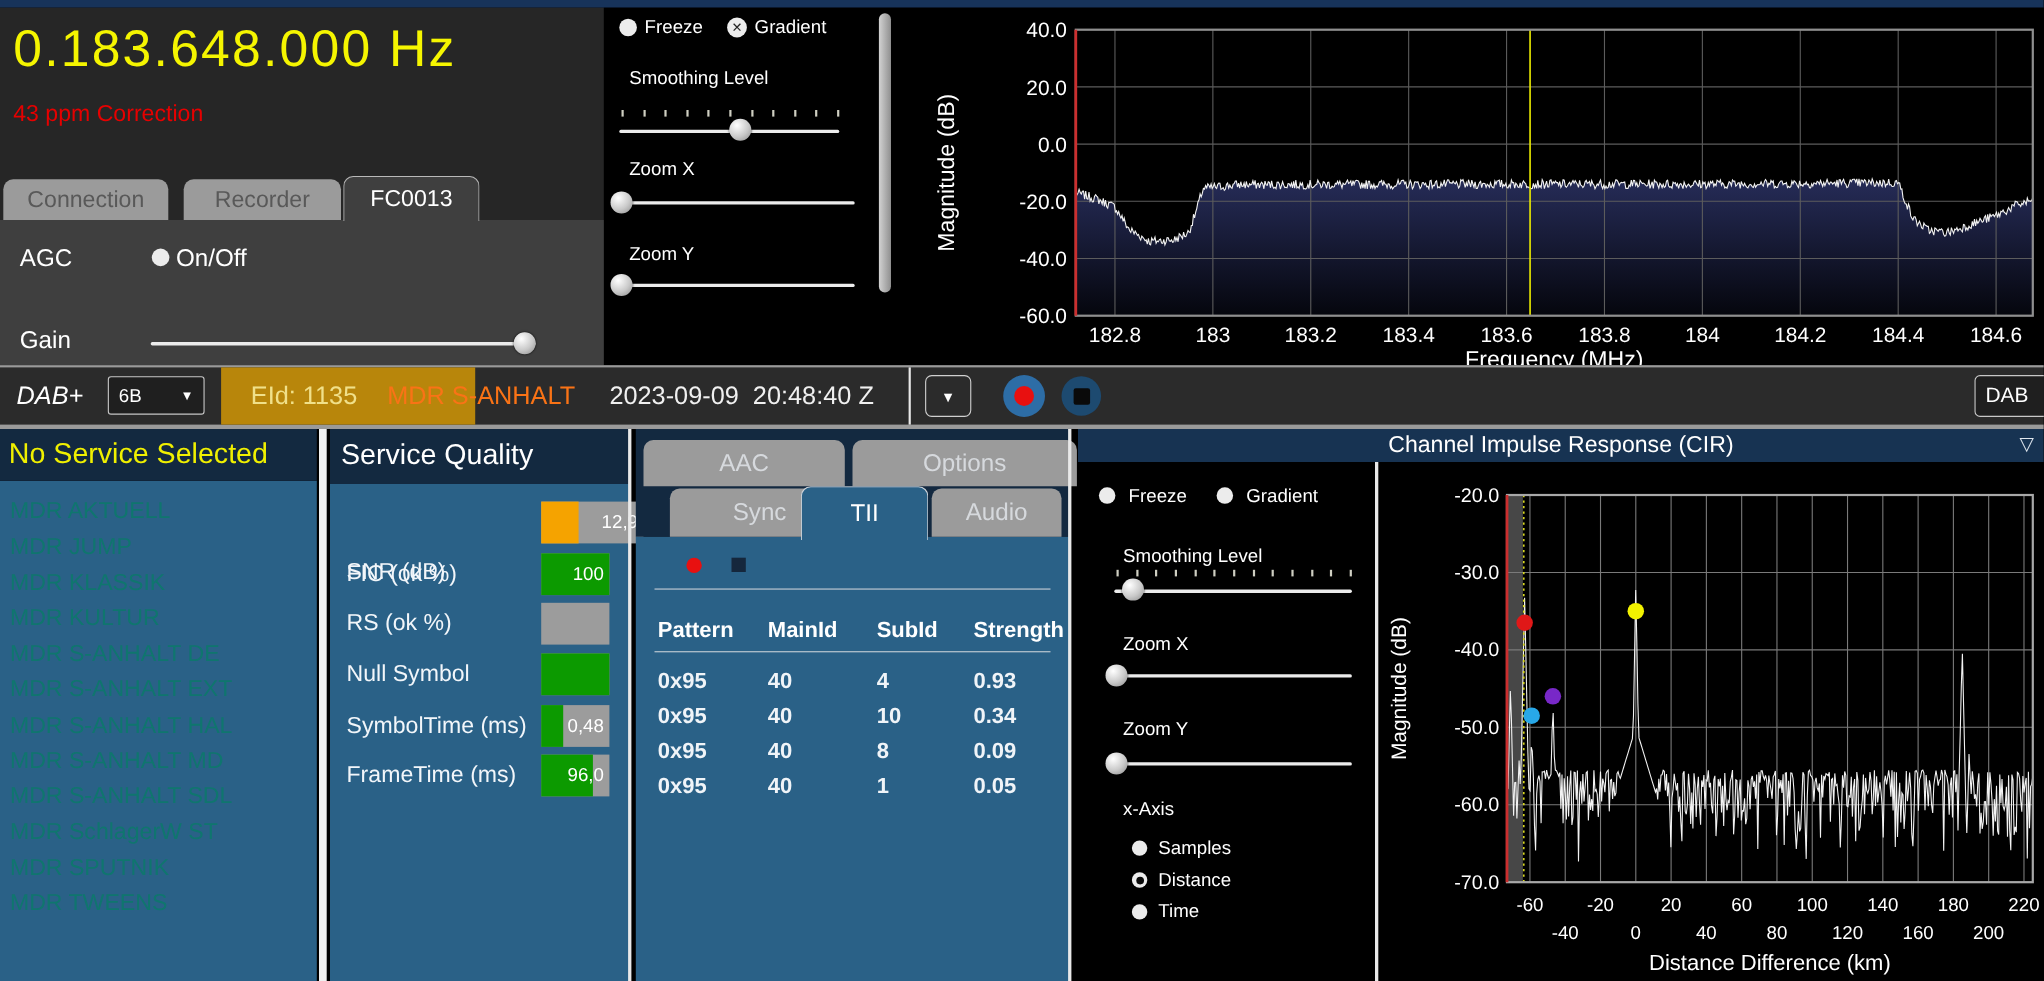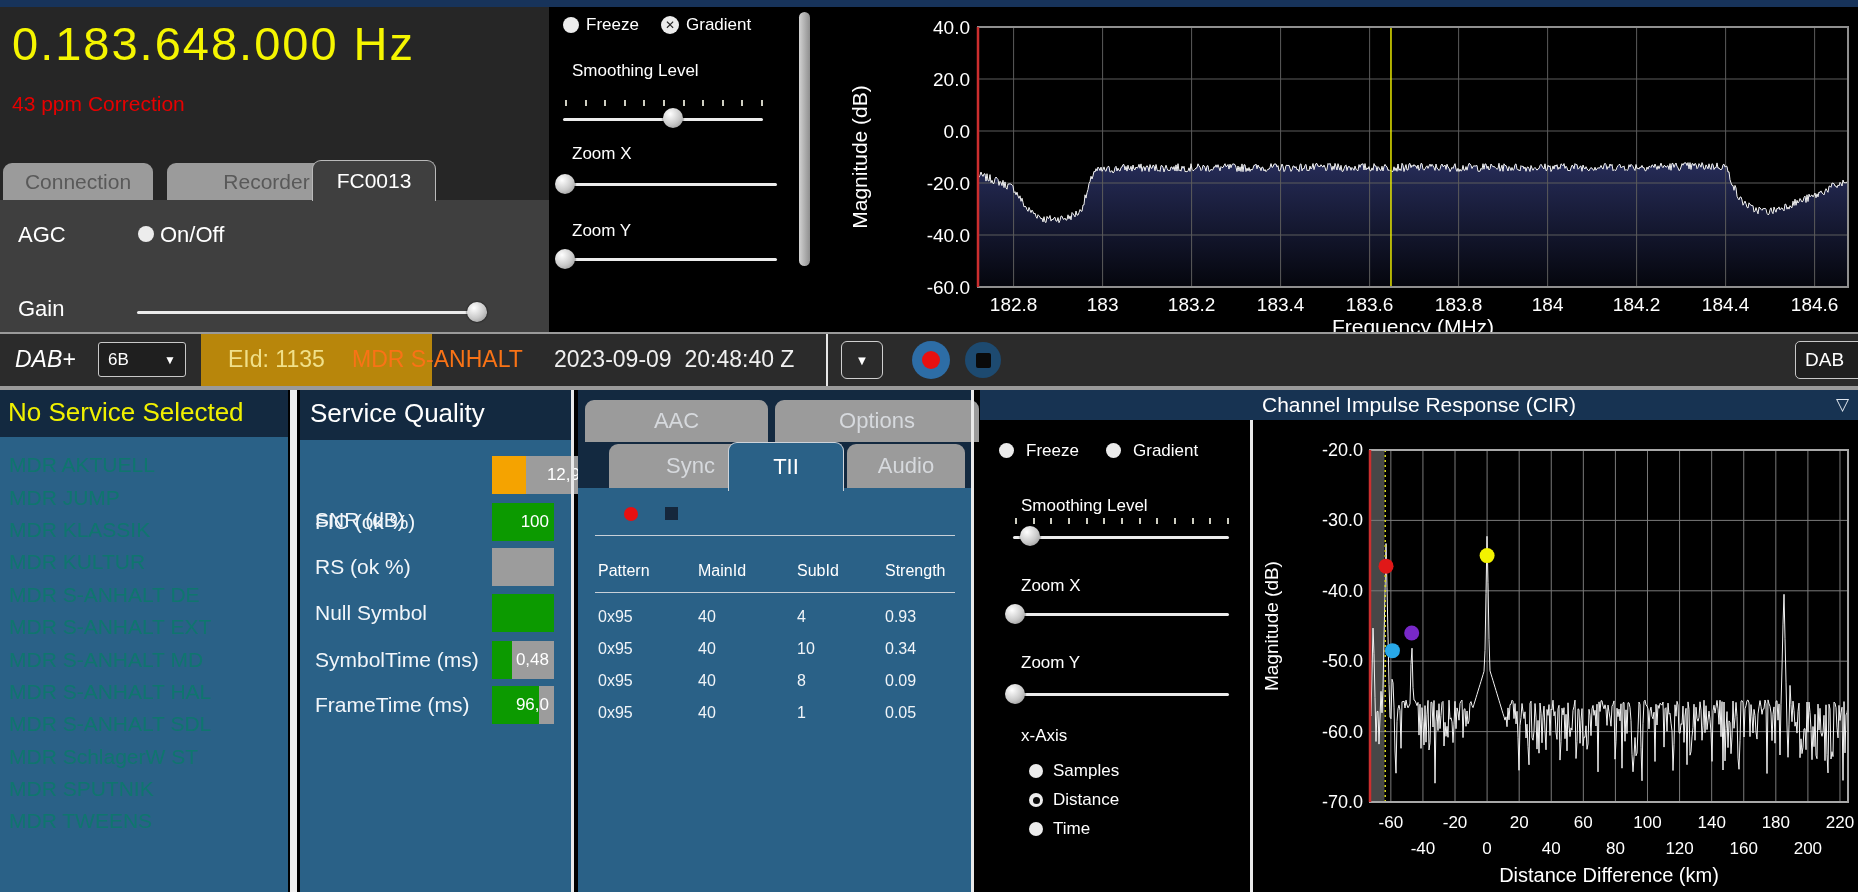--- a/index.html
+++ b/index.html
@@ -35,38 +35,38 @@
       display:flex;align-items:center;justify-content:space-between;padding:0 9px;cursor:pointer;}
   .combo .car{color:#fff;font-size:12px;}
   .svc-item{height:32.4px;display:flex;align-items:center;padding-left:9px;
       font-size:21px;color:#0f766e;cursor:pointer;}
   .sq-label{position:absolute;left:15px;font-size:21px;color:#f2f6fa;height:38px;
       display:flex;align-items:center;}
   .sq-bar{position:absolute;left:192px;width:62px;height:38px;background:#9c9c9c;}
   .sq-fill{position:absolute;left:0;top:0;bottom:0;}
   .sq-val{position:absolute;right:5px;top:0;bottom:0;display:flex;align-items:center;
       font-size:17px;color:#fff;}
-  .tii-cell{position:absolute;font-size:16px;color:#f0f4f8;}
+  .tii-cell{position:absolute;font-size:20px;color:#f0f4f8;font-weight:bold;}
   .sep-v{position:absolute;background:#e9e9e9;}
 </style>
 </head>
 <body>
 
 <div id="root">
 
   <div class="rect" style="left:0;top:0;width:1858px;height:7px;background:#17335a;"></div>
 
   <div class="rect" style="left:0;top:7px;width:549px;height:325px;background:#262626;"></div>
   <div class="rect" style="left:0;top:200px;width:549px;height:132px;background:#3f3f3f;"></div>
 
   <div class="lbl" style="left:12px;top:16px;font-size:47px;letter-spacing:2px;color:#f5f500;">0.183.648.000 Hz</div>
   <div class="lbl" style="left:12px;top:92px;font-size:21px;color:#e60000;">43 ppm Correction</div>
 
   <div class="tab inactive-dark" style="left:3px;top:163px;width:150px;height:37px;">Connection</div>
-  <div class="tab inactive-dark" style="left:167px;top:163px;width:143px;height:37px;padding-left:28px;">Recorder</div>
+  <div class="tab inactive-dark" style="left:167px;top:163px;width:143px;height:37px;">Recorder</div>
   <div class="tab active-gray" style="left:312px;top:160px;width:122px;height:40px;">FC0013</div>
 
   <div class="lbl" style="left:18px;top:222px;font-size:22px;">AGC</div>
   <div class="radio" style="left:138px;top:226px;width:16px;height:16px;"></div>
   <div class="lbl" style="left:160px;top:222px;font-size:22px;">On/Off</div>
 
   <div class="lbl" style="left:18px;top:296px;font-size:22px;">Gain</div>
   <div class="slider plain" style="left:137px;top:302px;width:350px;">
     <div class="track"></div>
     <div class="thumb" style="left: calc(97% - 10px);"></div>
@@ -198,22 +198,22 @@
   <div class="rect" style="left:0;top:390px;width:288px;height:47px;background:#132940;">
     <div class="lbl" style="left:8px;top:7px;font-size:26px;color:#f0f000;">No Service Selected</div>
   </div>
   <div class="abs" id="service-list" style="left:0;top:449px;width:288px;height:443px;overflow:hidden;">
       <div class="svc-item">MDR AKTUELL</div>
       <div class="svc-item">MDR JUMP</div>
       <div class="svc-item">MDR KLASSIK</div>
       <div class="svc-item">MDR KULTUR</div>
       <div class="svc-item">MDR S-ANHALT DE</div>
       <div class="svc-item">MDR S-ANHALT EXT</div>
+      <div class="svc-item">MDR S-ANHALT HAL</div>
       <div class="svc-item">MDR S-ANHALT MD</div>
-      <div class="svc-item">MDR S-ANHALT HAL</div>
       <div class="svc-item">MDR S-ANHALT SDL</div>
       <div class="svc-item">MDR SchlagerW ST</div>
       <div class="svc-item">MDR SPUTNIK</div>
       <div class="svc-item">MDR TWEENS</div>
     </div>
   <div class="rect" style="left:290px;top:390px;width:7px;height:502px;background:#f0f0f0;"></div>
 
   <div class="rect" style="left:300px;top:390px;width:272px;height:502px;background:#2a6187;"></div>
   <div class="rect" style="left:300px;top:390px;width:272px;height:50px;background:#132940;">
     <div class="lbl" style="left:10px;top:8px;font-size:26px;">Service Quality</div>

